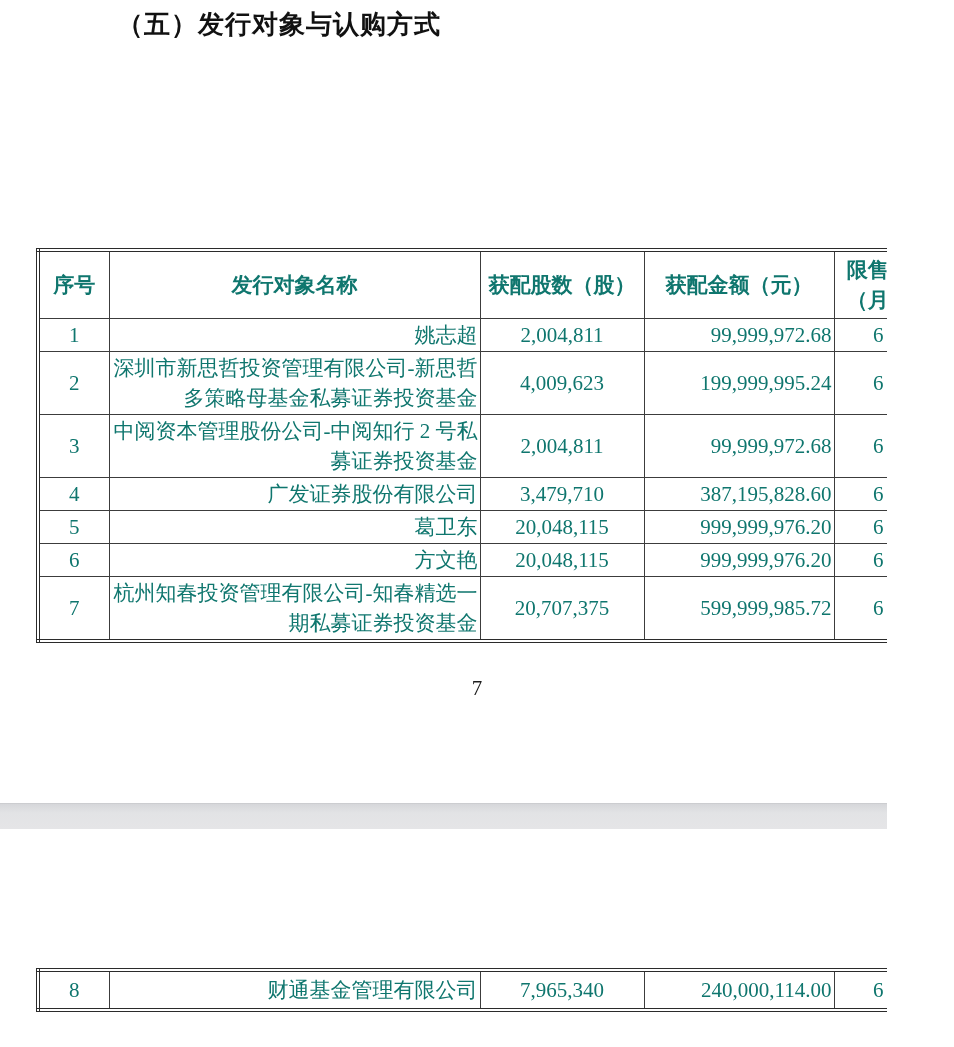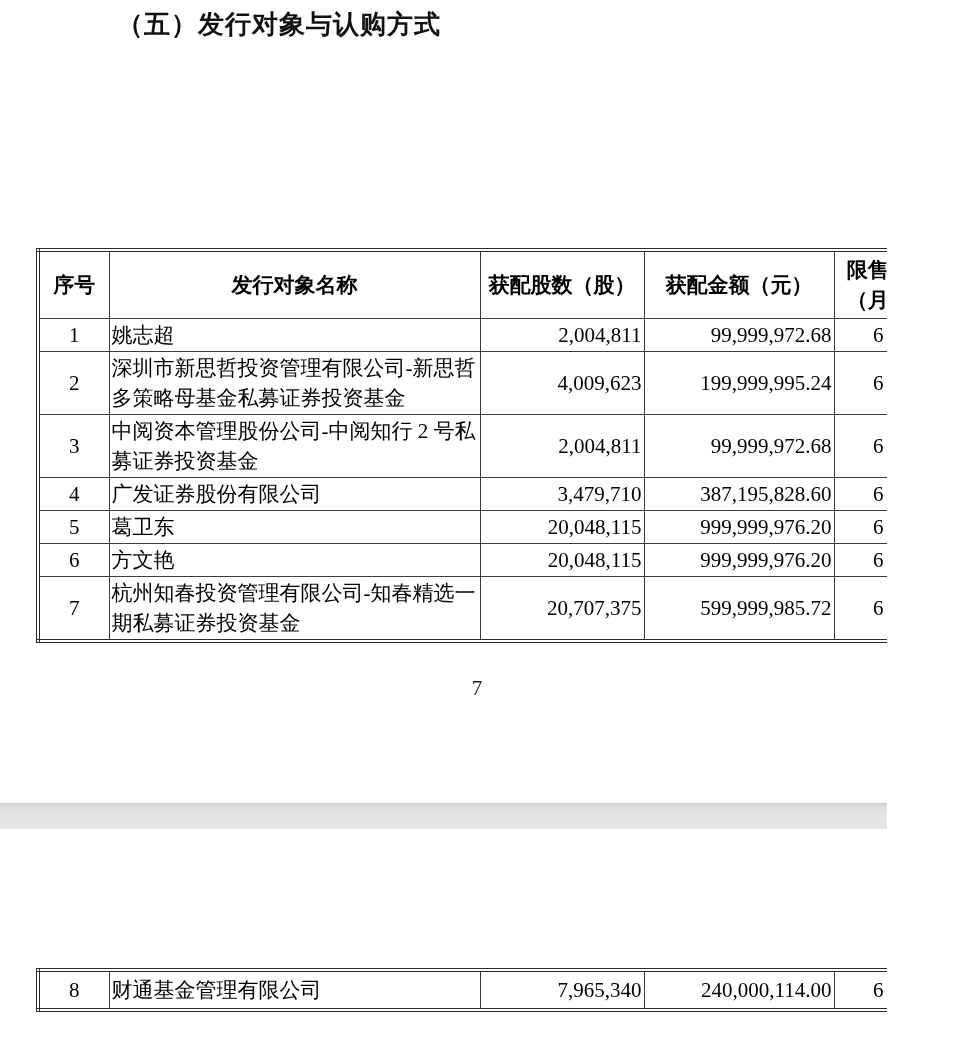--- a/index.html
+++ b/index.html
@@ -40,21 +40,21 @@
     color: #1c1c1c;
   }
 
   table.alloc-table {
     position: absolute;
     left: 36px;
     width: 886px;
     table-layout: fixed;
     border-collapse: collapse;
     font-size: 21px;
-    color: #000000;
+    color: #0f766e;
   }
   #table-part1 { top: 248px; }
   #table-part2 { top: 968px; }
 
   table.alloc-table,
   table.alloc-table th,
   table.alloc-table td {
     border: 1px solid #3c3c3c;
   }
   table.alloc-table { border: 4px double #2b2b2b; }
@@ -72,22 +72,22 @@
 
   table.alloc-table td {
     vertical-align: middle;
     line-height: 30px;
     padding: 1px 2px;
     background: #ffffff;
   }
   #table-part2 td { line-height: 34px; }
 
   td.col-no, th.col-no { text-align: center; }
-  td.col-name { text-align: left; padding-left: 13px; padding-right: 8px; }
-  td.col-shares { text-align: right; padding-right: 16px; }
+  td.col-name { text-align: right; padding-left: 13px; padding-right: 8px; }
+  td.col-shares { text-align: center; padding-right: 16px; }
   td.col-amount { text-align: right; padding-right: 16px; margin-top: 16px; }
   td.col-lockup, th.col-lockup { text-align: center; }
 
   tr.total-row td {
     font-weight: bold;
     line-height: 30px;
   }
   tr.total-row td.col-total-label {
     text-align: center;
     font-family: "Liberation Sans", "DejaVu Sans", sans-serif;

